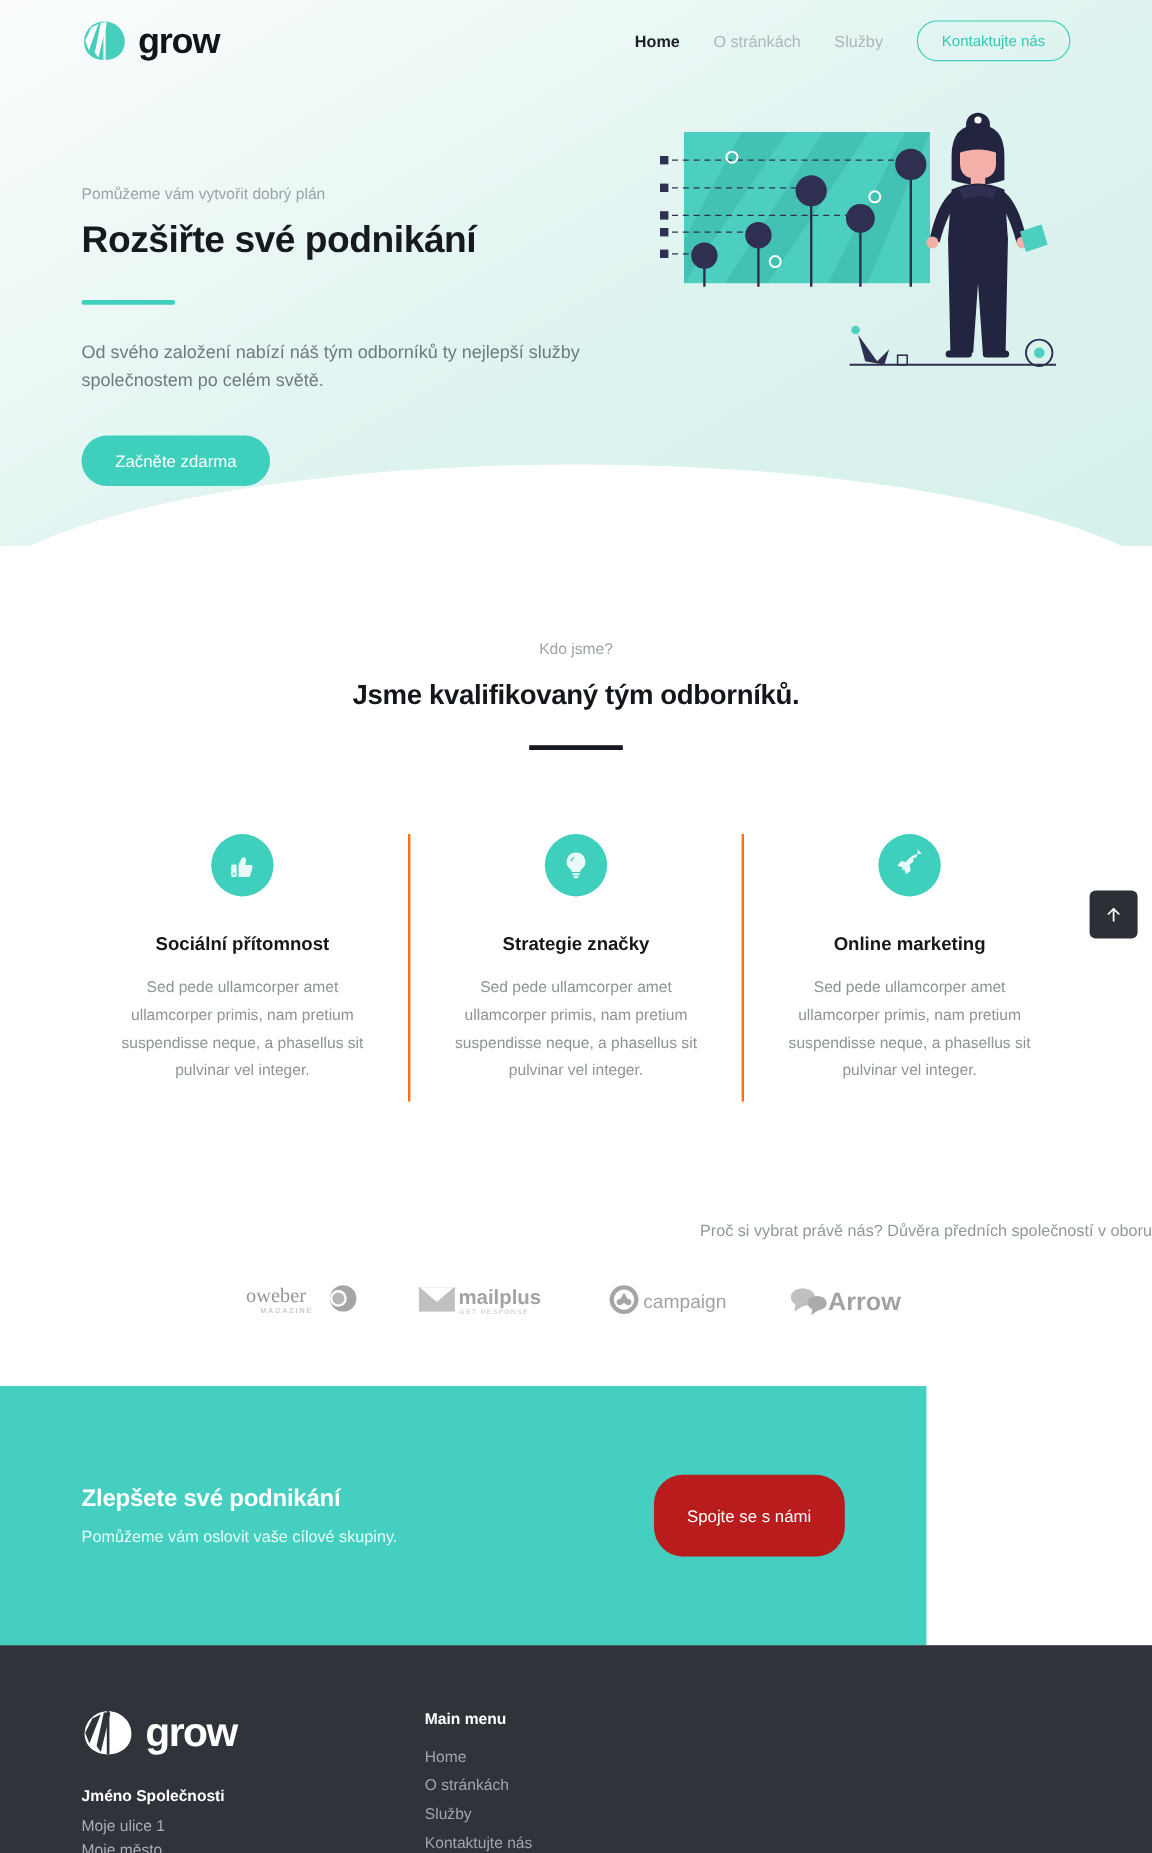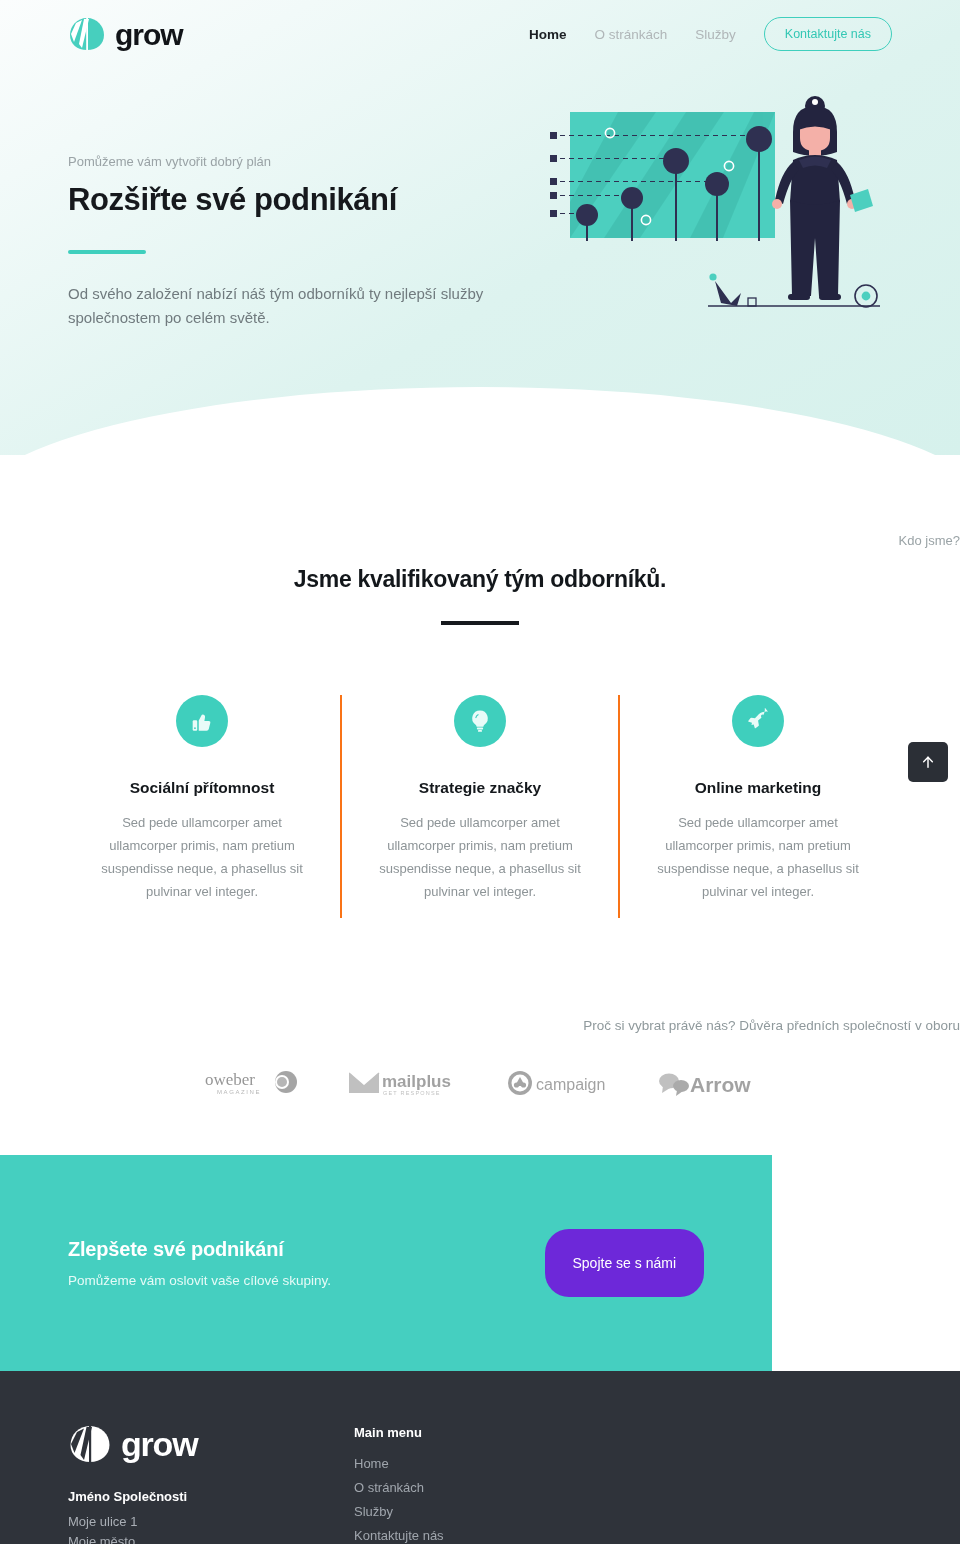--- a/index.html
+++ b/index.html
@@ -49,41 +49,40 @@
     padding:9px 20px;font-size:12.5px;color:#33c7b4;
     background:transparent;cursor:pointer;white-space:nowrap;
     font-family:inherit;
   }
 
   
   .hero-inner{
     position:relative;z-index:4;
     width:912px;padding:0 68px;
     display:flex;
-    align-items:center;
   }
   .hero-left{width:498px;padding-top:86px;}
   .hero-eyebrow{font-size:13px;color:#9aa3a6;margin-bottom:13px;}
   .hero-title{
     font-size:31px;font-weight:700;color:#16191d;letter-spacing:-.4px;
     line-height:1.15;
   }
   .hero-rule{width:78px;height:4px;background:#3fcfbd;margin:32px 0 28px;border-radius:2px;}
   .hero-text{font-size:15px;line-height:1.65;color:#707a7e;width:480px;}
   .hero-btn{
     margin-top:32px;display:inline-block;
     background:#3fcfbd;color:#fff;border:none;border-radius:22px;
     padding:13px 28px;font-size:14px;cursor:pointer;font-family:inherit;
   }
   .hero-right{flex:1;position:relative;padding-top:14px;}
   .hero-illu{display:block;width:345px;height:245px;}
 
   
   .who{padding:78px 0 0;text-align:center;background:#fff;}
-  .who-eyebrow{font-size:13px;color:#9aa3a6;text-align:right;}
+  .who-eyebrow{font-size:13px;color:#9aa3a6;}
   .who-title{
     font-size:23px;font-weight:700;color:#13171b;margin-top:18px;letter-spacing:-.3px;
   }
   .who-rule{width:78px;height:4px;background:#16191d;margin:28px auto 0;}
 
   
   .features{
     display:flex;width:960px;padding:70px 64px 0;background:#fff;
   }
   .feature{
@@ -108,21 +107,21 @@
   .partner svg{display:block;}
 
   
   .cta{
     background:#45cfc0;width:772px;padding:74px 68px;
     display:flex;align-items:center;
   }
   .cta-title{font-size:20px;font-weight:700;color:#ffffff;letter-spacing:-.2px;}
   .cta-sub{font-size:13.5px;color:#e6fbf7;margin-top:12px;}
   .cta-btn{
-    margin-left:auto;background:#6d28d9;color:#fff;border:none;
+    margin-left:auto;background:#b91c1c;color:#fff;border:none;
     border-radius:24px;padding:26px 28px;font-size:14px;cursor:pointer;
     font-family:inherit;white-space:nowrap;
   }
 
   
   .footer{background:#2f333a;width:960px;padding:54px 68px 40px;display:flex;}
   .f-brand{width:286px;}
   .f-logo{display:flex;align-items:center;gap:9px;margin-bottom:26px;}
   .f-logo-mark{width:44px;height:38px;display:block;}
   .f-logo-word{font-size:34px;font-weight:700;color:#fff;letter-spacing:-1.2px;line-height:1;}
@@ -169,20 +168,21 @@
         <button class="nav-cta">Kontaktujte nás</button>
       </div>
     </nav>
 
     <div class="hero-inner">
       <div class="hero-left">
         <div class="hero-eyebrow">Pomůžeme vám vytvořit dobrý plán</div>
         <h1 class="hero-title">Rozšiřte své podnikání</h1>
         <div class="hero-rule"></div>
         <p class="hero-text">Od svého založení nabízí náš tým odborníků ty nejlepší služby společnostem po celém světě.</p>
+        <button class="hero-btn">Začněte zdarma</button>
       </div>
 
       <div class="hero-right">
         <svg class="hero-illu" viewBox="0 0 345 245">
 
           <g fill="#2f3051">
             <rect x="2" y="48" width="7" height="7"></rect>
             <rect x="2" y="71" width="7" height="7"></rect>
             <rect x="2" y="94" width="7" height="7"></rect>
             <rect x="2" y="108" width="7" height="7"></rect>

